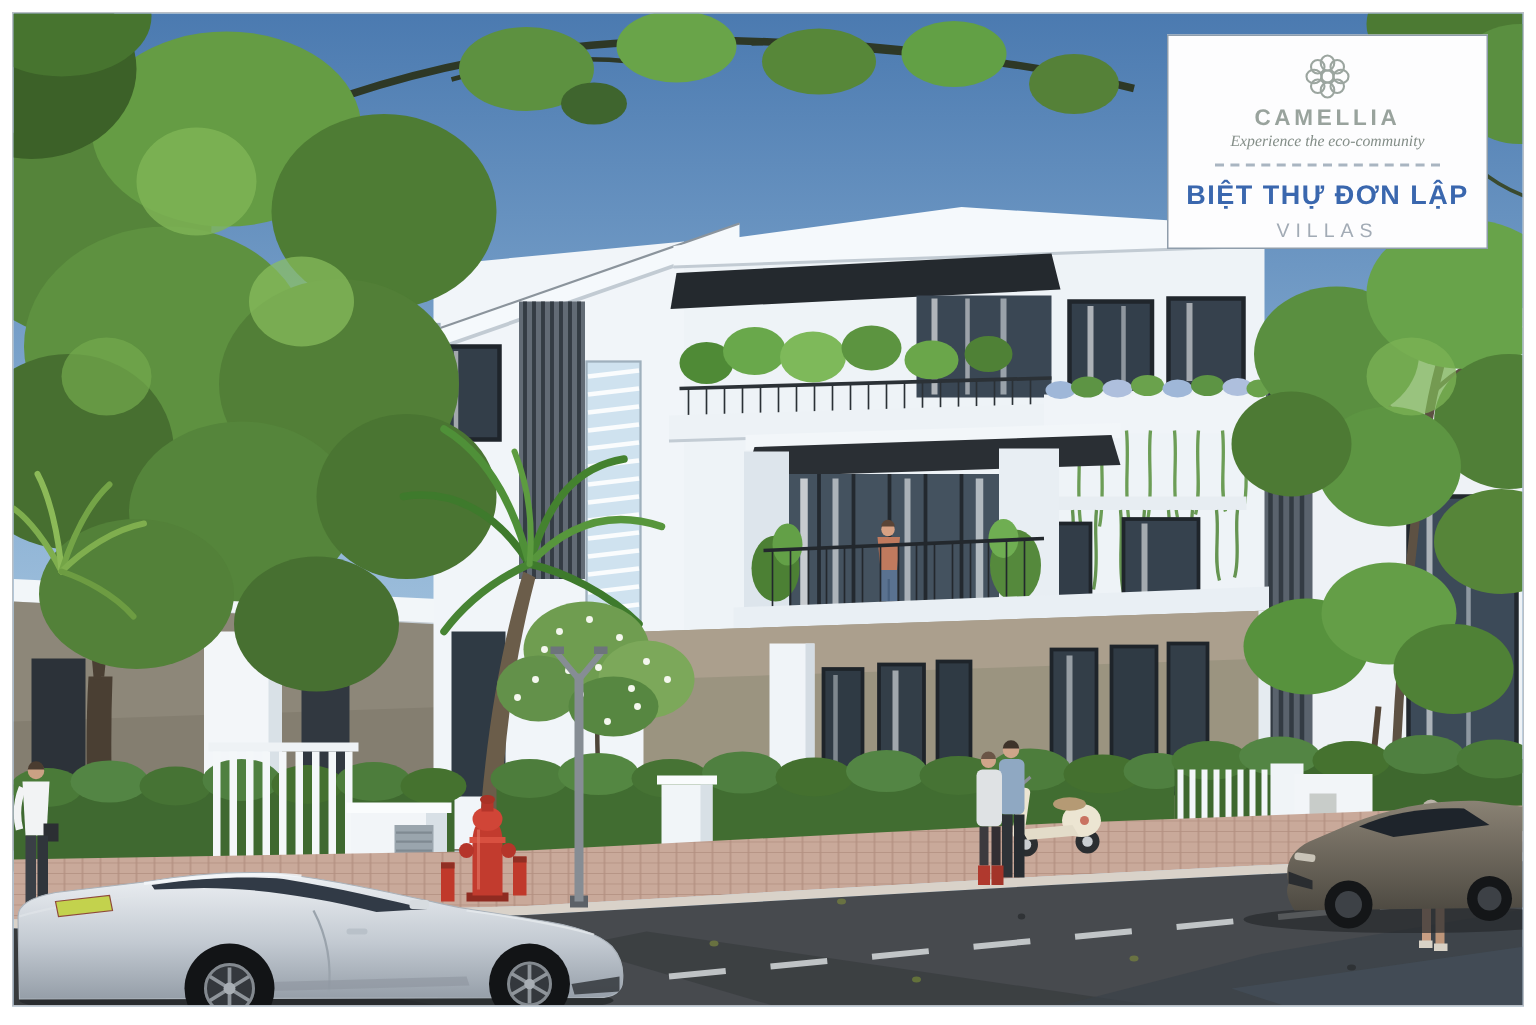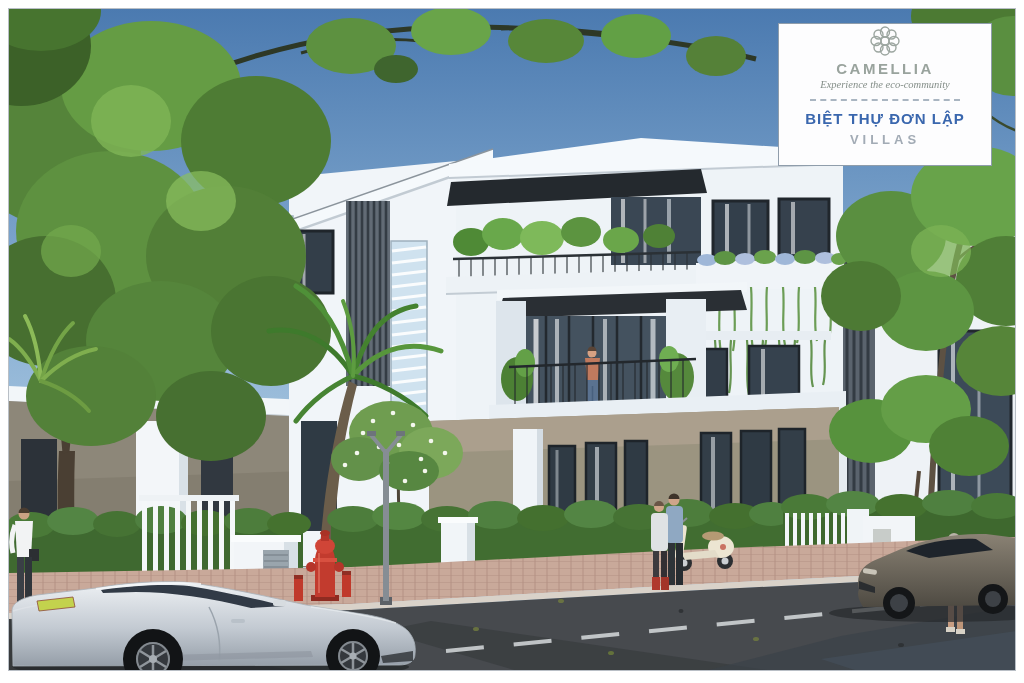--- a/index.html
+++ b/index.html
@@ -3,27 +3,27 @@
 <meta charset="utf-8">
 <style>
   html,body{margin:0;padding:0;background:#ffffff;}
   #page{position:relative;width:1024px;height:683px;background:#ffffff;overflow:hidden;
         font-family:"Liberation Sans", sans-serif;}
   #photo{position:absolute;left:8px;top:8px;width:1006px;height:661px;
          border:1px solid #b9bfc6;overflow:hidden;background:#9fc1dd;}
   #photo svg{display:block;width:100%;height:100%;}
   .badge-card{position:absolute;left:778px;top:23px;width:214px;height:143px;
       background:#fdfdfe;border:1px solid #8f9dab;box-sizing:border-box;
-      display:flex;flex-direction:column;align-items:center;z-index:5;}
+      display:flex;flex-direction:column;align-items:center;padding-top:10px;z-index:5;}
   .brand{color:#99a39d;font-size:15px;font-weight:bold;letter-spacing:2.5px;margin-top:2px;}
   .tagline{font-family:Liberation Serif, serif;font-style:italic;color:#848e88;
       font-size:10.5px;margin-top:2px;}
   .divider{width:150px;border-top:2px dashed #a9b5c1;margin:9px 0 9px 0;}
-  .title-vi{color:#3a67ae;font-size:15px;font-weight:bold;letter-spacing:1px;}
-  .title-en{color:#a2abb5;font-size:13px;font-weight:bold;letter-spacing:4px;margin-top:5px;}
+  .title-vi{color:#3a67ae;font-size:18px;font-weight:bold;letter-spacing:1px;}
+  .title-en{color:#a2abb5;font-size:13px;font-weight:normal;letter-spacing:4px;margin-top:5px;}
 </style>
 </head>
 <body>
 
 <div id="page">
   <div id="photo">
   <svg viewBox="8 8 1006 661" preserveAspectRatio="none">
     <defs>
       <linearGradient id="skyG" x1="0" y1="0" x2="0" y2="1">
         <stop offset="0" stop-color="#4b7ab0"></stop>

